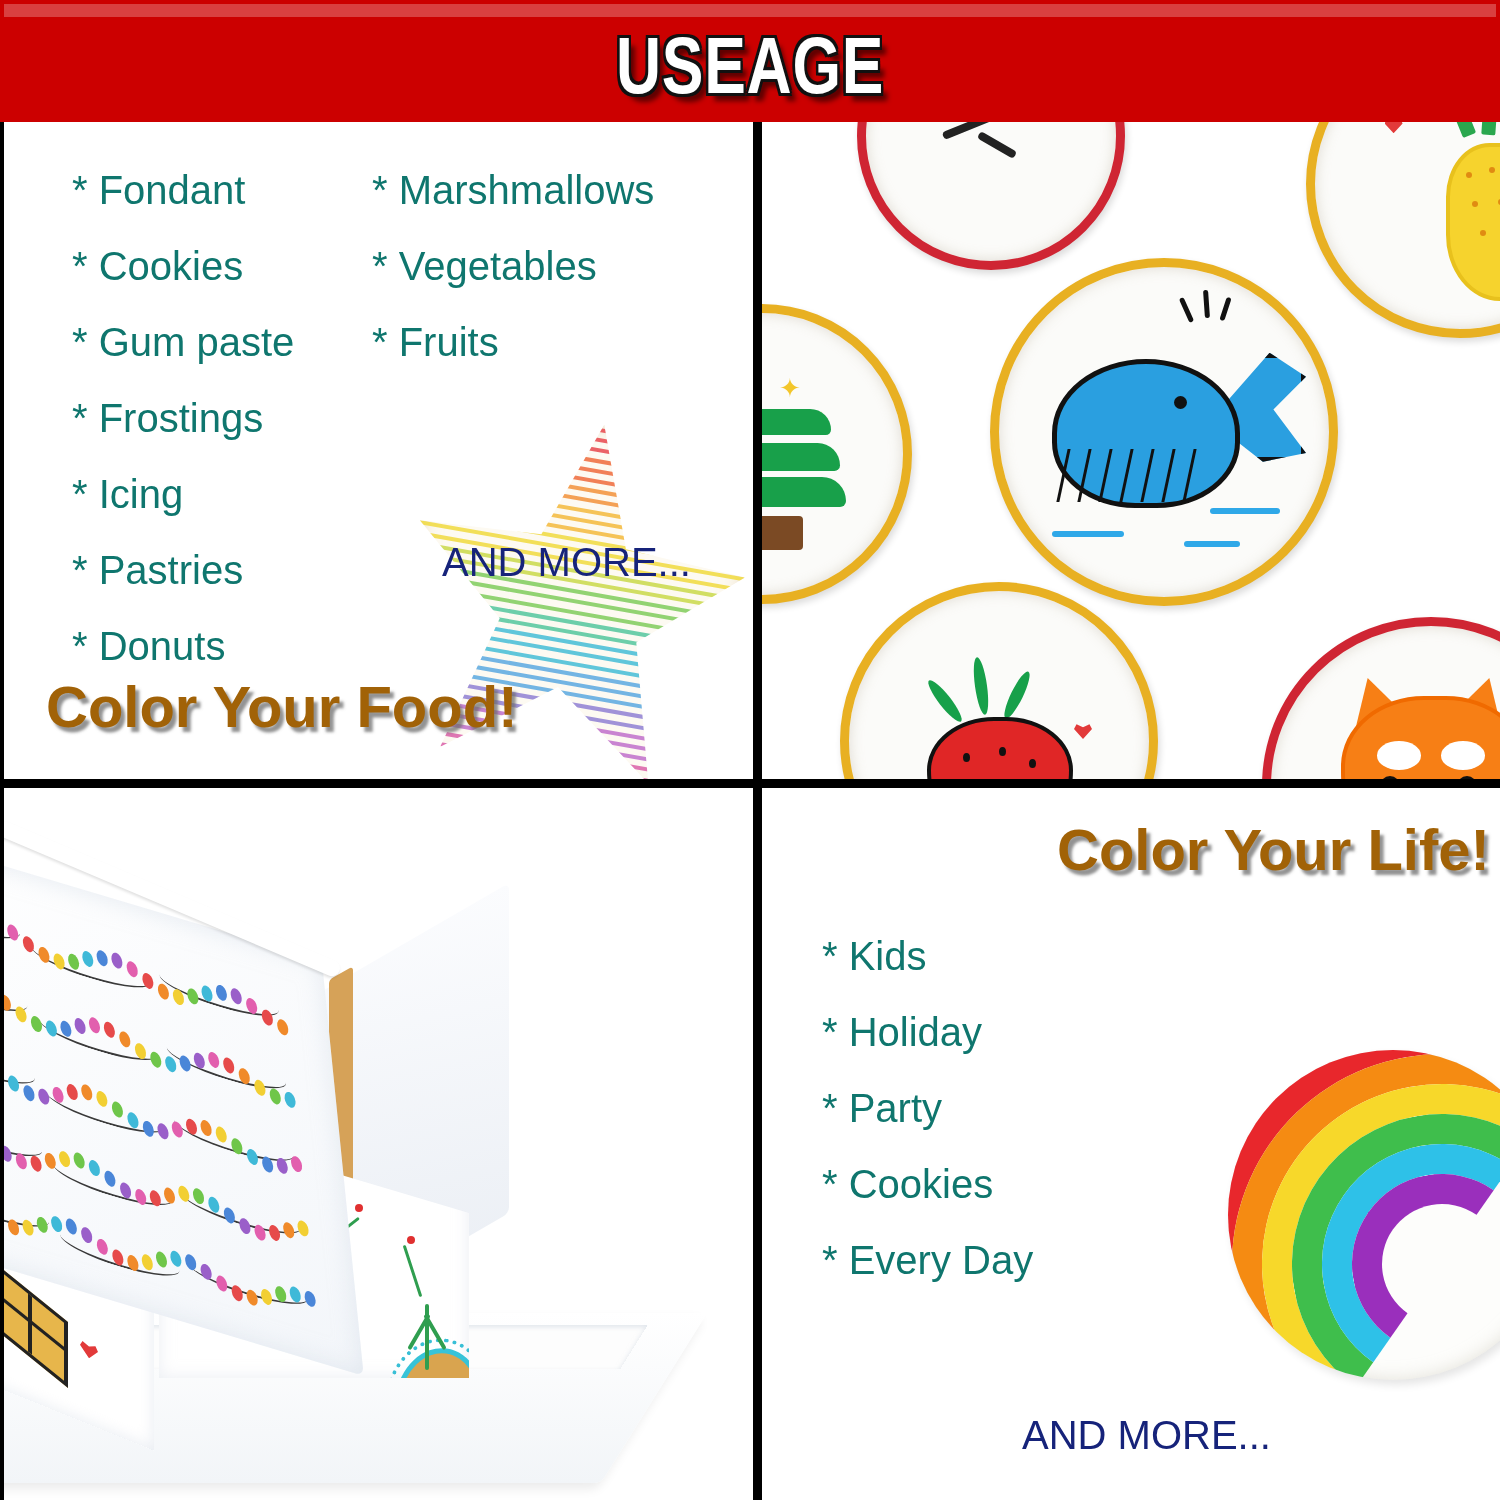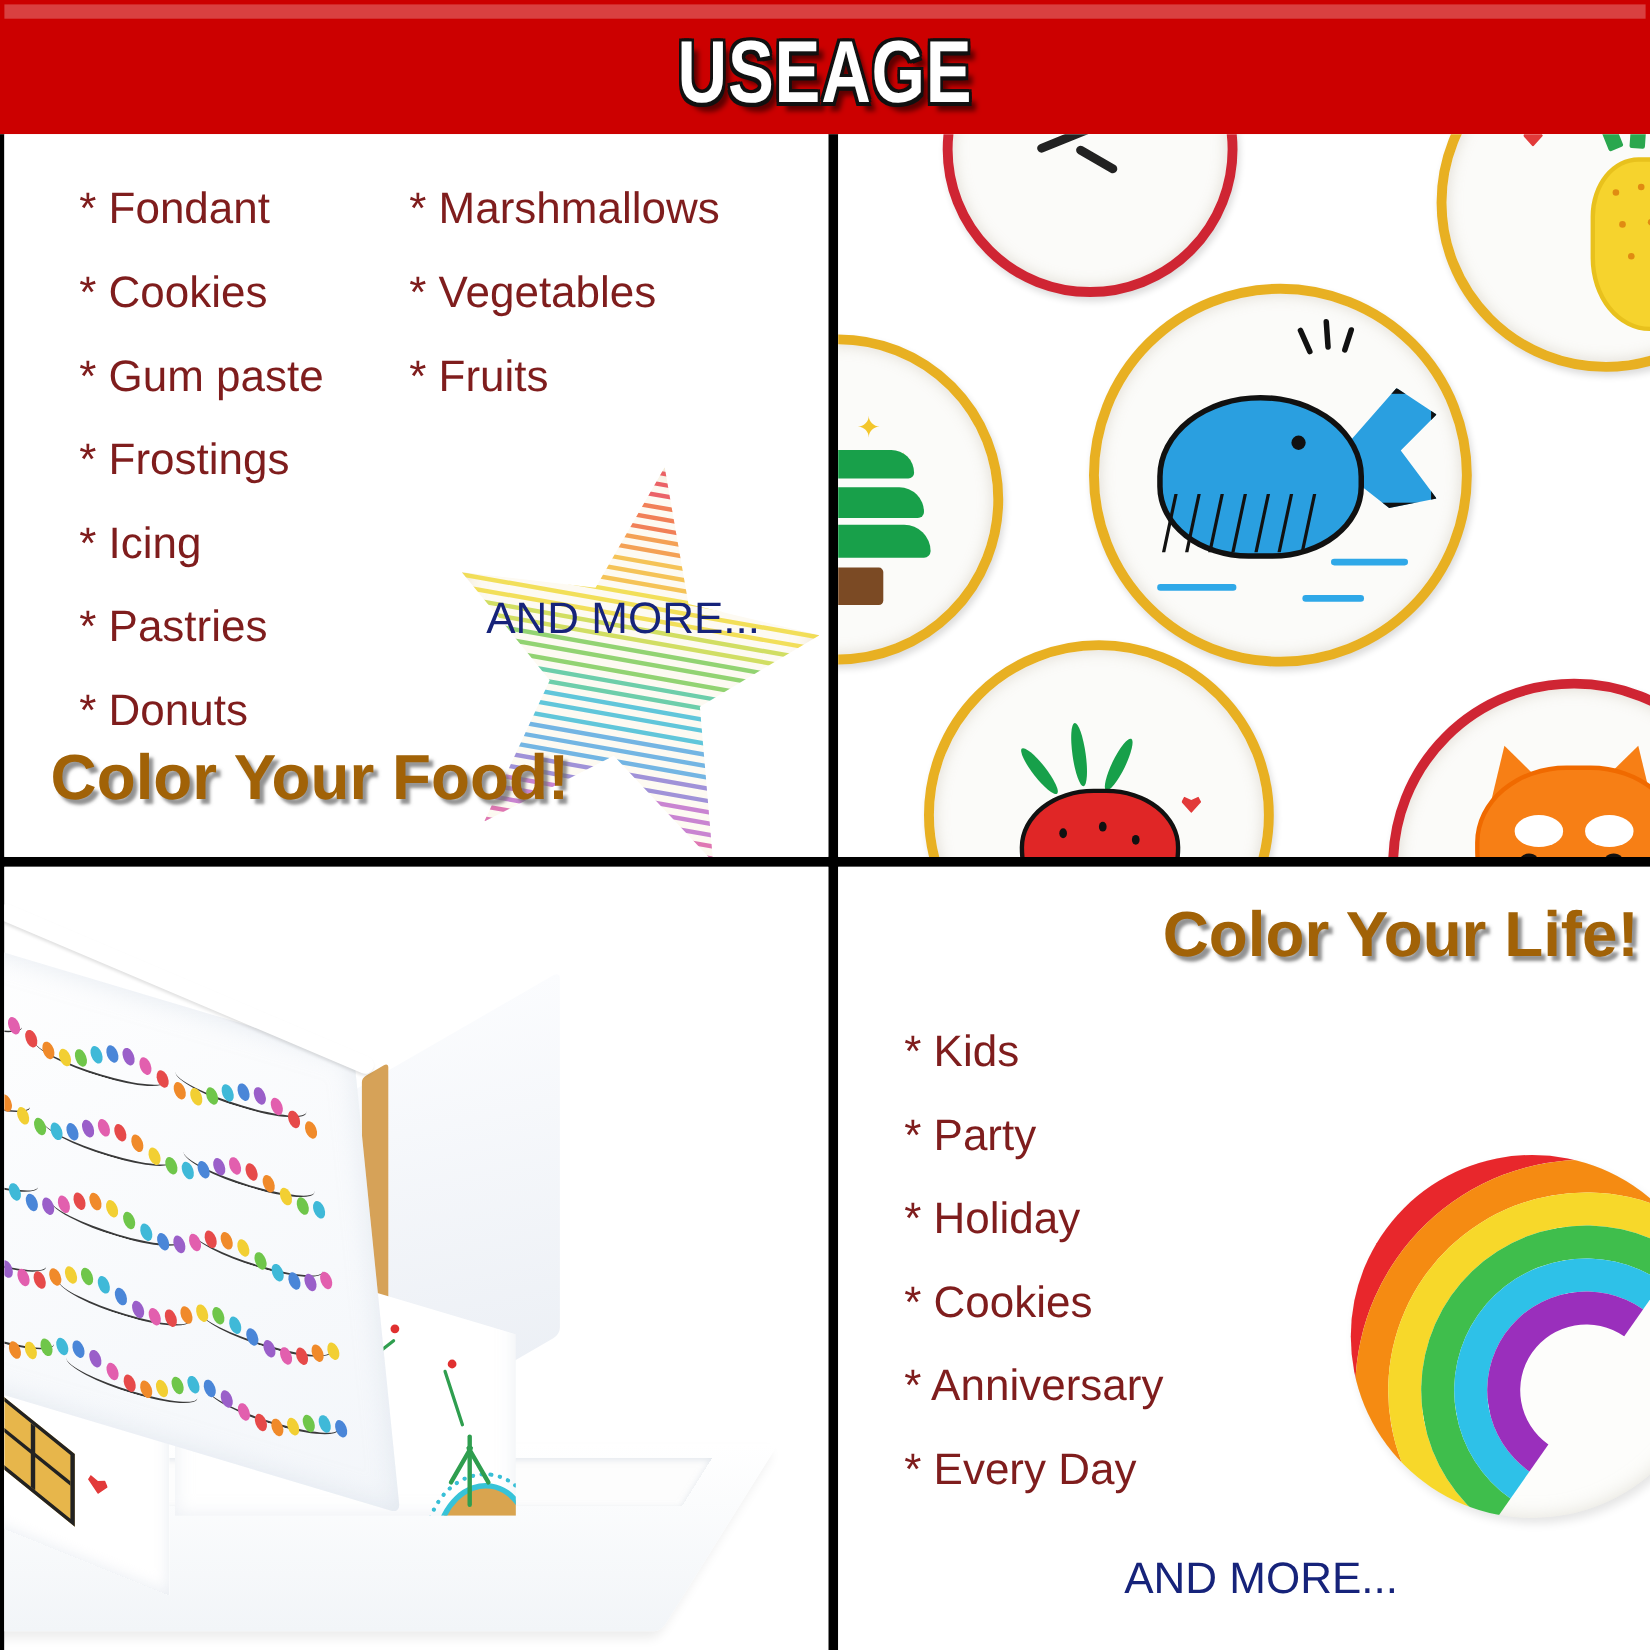--- a/index.html
+++ b/index.html
@@ -40,21 +40,21 @@
   .edge-left{position:absolute;left:0;top:122px;width:4px;height:1378px;background:#000;}
 
   
   .q{position:absolute;overflow:hidden;background:#fff;}
   .q-tl{left:4px;top:122px;width:749px;height:657px;}
   .q-tr{left:762px;top:122px;width:738px;height:657px;}
   .q-bl{left:4px;top:788px;width:749px;height:712px;}
   .q-br{left:762px;top:788px;width:738px;height:712px;}
   .list{position:absolute;}
   .list-item{
-    font-size:40px;line-height:76px;color:#7f1d1d;white-space:nowrap;
+    font-size:40px;line-height:76px;color:#0f766e;white-space:nowrap;
   }
 
   .tl-col-a{left:68px;top:30px;}
   .tl-col-b{left:368px;top:30px;}
 
   .and-more{
     position:absolute;font-size:40px;color:#16237a;white-space:nowrap;
   }
   .tl-andmore{left:438px;top:418px;}
 
@@ -572,24 +572,23 @@
       </div>
       <div class="roof-ridge"></div>
     </div>
   </div>
 
   <div class="q q-br">
     <div class="headline br-headline">Color Your Life!</div>
 
     <div class="list br-list">
       <div class="list-item">* Kids</div>
+      <div class="list-item">* Holiday</div>
       <div class="list-item">* Party</div>
-      <div class="list-item">* Holiday</div>
       <div class="list-item">* Cookies</div>
-      <div class="list-item">* Anniversary</div>
       <div class="list-item">* Every Day</div>
     </div>
 
     <div class="rainbow-cookie">
       <div id="rainbow-arcs">
           <div class="rb-arc" style="left: -26px; top: -26px; width: 420px; height: 420px; border-width: 30px; border-top-color: rgb(232, 39, 44); border-left-color: rgb(232, 39, 44); transform: rotate(-10deg);"></div>
           <div class="rb-arc" style="left: 4px; top: 4px; width: 360px; height: 360px; border-width: 30px; border-top-color: rgb(245, 139, 18); border-left-color: rgb(245, 139, 18); transform: rotate(-10deg);"></div>
           <div class="rb-arc" style="left: 34px; top: 34px; width: 300px; height: 300px; border-width: 30px; border-top-color: rgb(247, 216, 42); border-left-color: rgb(247, 216, 42); transform: rotate(-10deg);"></div>
           <div class="rb-arc" style="left: 64px; top: 64px; width: 240px; height: 240px; border-width: 30px; border-top-color: rgb(63, 190, 76); border-left-color: rgb(63, 190, 76); transform: rotate(-10deg);"></div>
           <div class="rb-arc" style="left: 94px; top: 94px; width: 180px; height: 180px; border-width: 30px; border-top-color: rgb(46, 193, 232); border-left-color: rgb(46, 193, 232); transform: rotate(-10deg);"></div>

